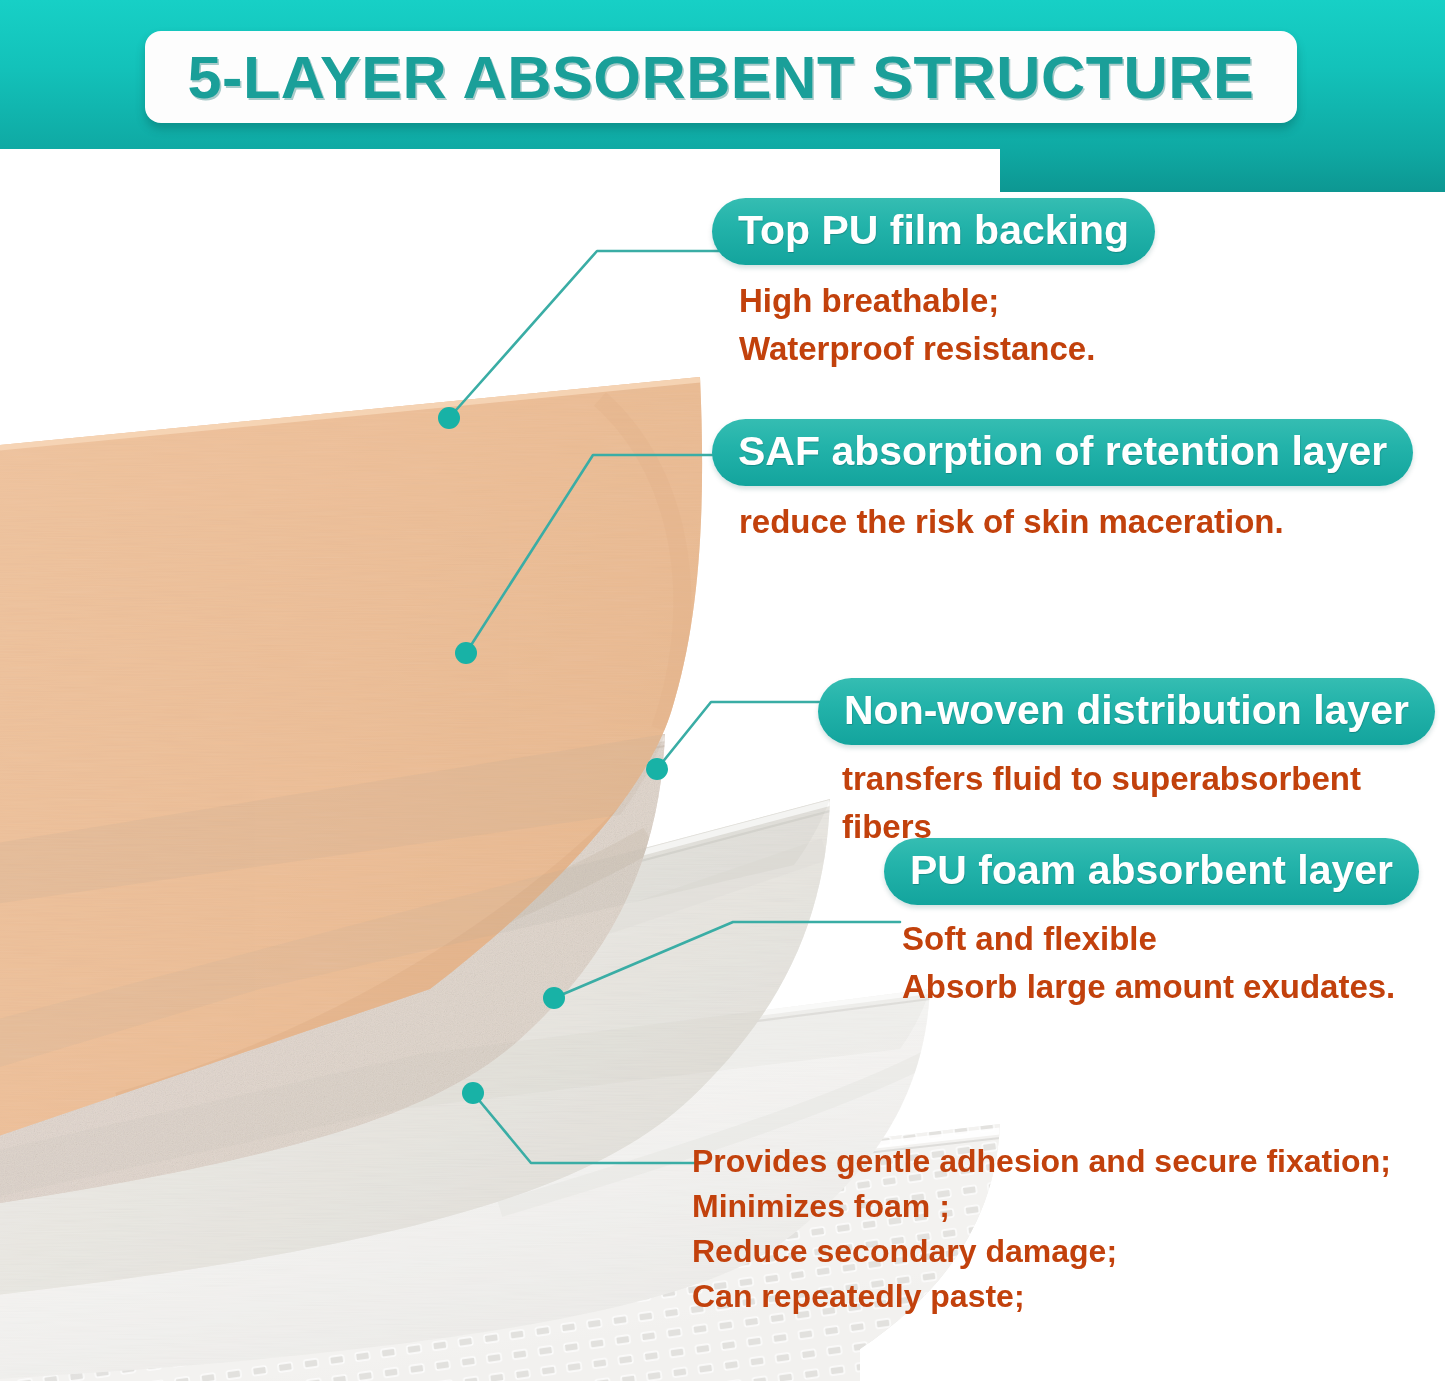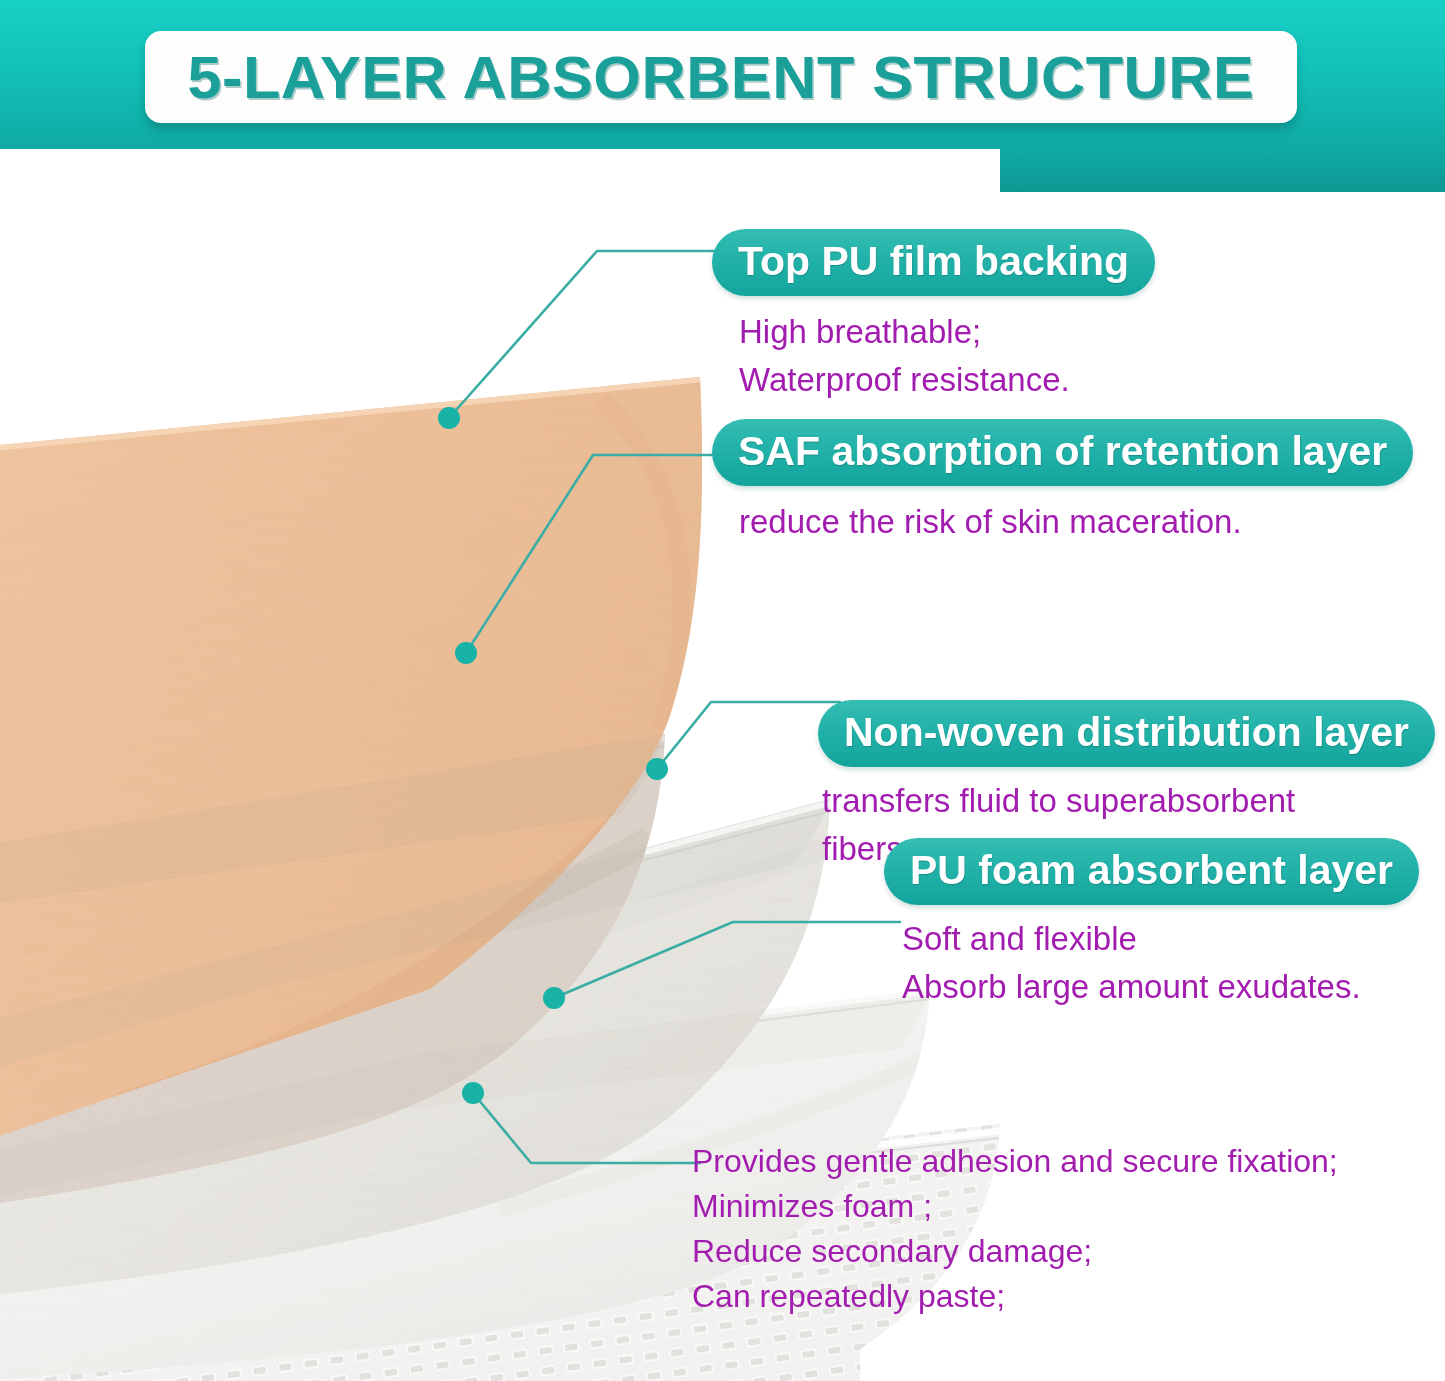--- a/index.html
+++ b/index.html
@@ -75,26 +75,26 @@
     text-shadow: 0.5px 1px 1px rgba(0,70,68,0.30);
   }
   .pill-inner {
     display: block;
     padding: 12px 26px 14px 26px;
     font-size: 41px;
     line-height: 1.0;
     transform: scaleX(1.0);
   }
   .body-text {
-    color: #a21caf;
+    color: #c2410c;
     font-family: "Liberation Sans", sans-serif;
     font-size: 33px;
     line-height: 48px;
     white-space: nowrap;
-    font-weight: normal;
+    font-weight: bold;
   }
   .body-text div { white-space: nowrap; }
 
   
   .leaders {
     position: absolute;
     left: 0; top: 0;
     width: 1445px; height: 1381px;
     pointer-events: none;
   }
@@ -238,44 +238,44 @@
     </g>
     <g fill="#18b2a6">
       <circle cx="449" cy="418" r="11"></circle>
       <circle cx="466" cy="653" r="11"></circle>
       <circle cx="657" cy="769" r="11"></circle>
       <circle cx="554" cy="998" r="11"></circle>
       <circle cx="473" cy="1093" r="11"></circle>
     </g>
   </svg>
 
-  <div class="callout" style="left:712px; top:229px;">
+  <div class="callout" style="left:712px; top:198px;">
     <div class="pill">
       <span class="pill-inner">Top  PU film backing</span>
     </div>
     <div class="body-text" style="margin-top:12px; margin-left:27px;">
       <div>High breathable;</div>
       <div>Waterproof resistance.</div>
     </div>
   </div>
 
   <div class="callout" style="left:712px; top:419px;">
     <div class="pill">
       <span class="pill-inner">SAF absorption of retention layer</span>
     </div>
     <div class="body-text" style="margin-top:12px; margin-left:27px;">
       <div>reduce the risk of skin maceration.</div>
     </div>
   </div>
 
-  <div class="callout" style="left:818px; top:700px;">
+  <div class="callout" style="left:818px; top:678px;">
     <div class="pill">
       <span class="pill-inner">Non-woven distribution layer</span>
     </div>
-    <div class="body-text" style="margin-top:10px; margin-left:4px;">
+    <div class="body-text" style="margin-top:10px; margin-left:24px;">
       <div>transfers fluid to superabsorbent</div>
       <div>fibers</div>
     </div>
   </div>
 
   <div class="callout" style="left:884px; top:838px;">
     <div class="pill">
       <span class="pill-inner">PU foam absorbent layer</span>
     </div>
     <div class="body-text" style="margin-top:10px; margin-left:18px;">

